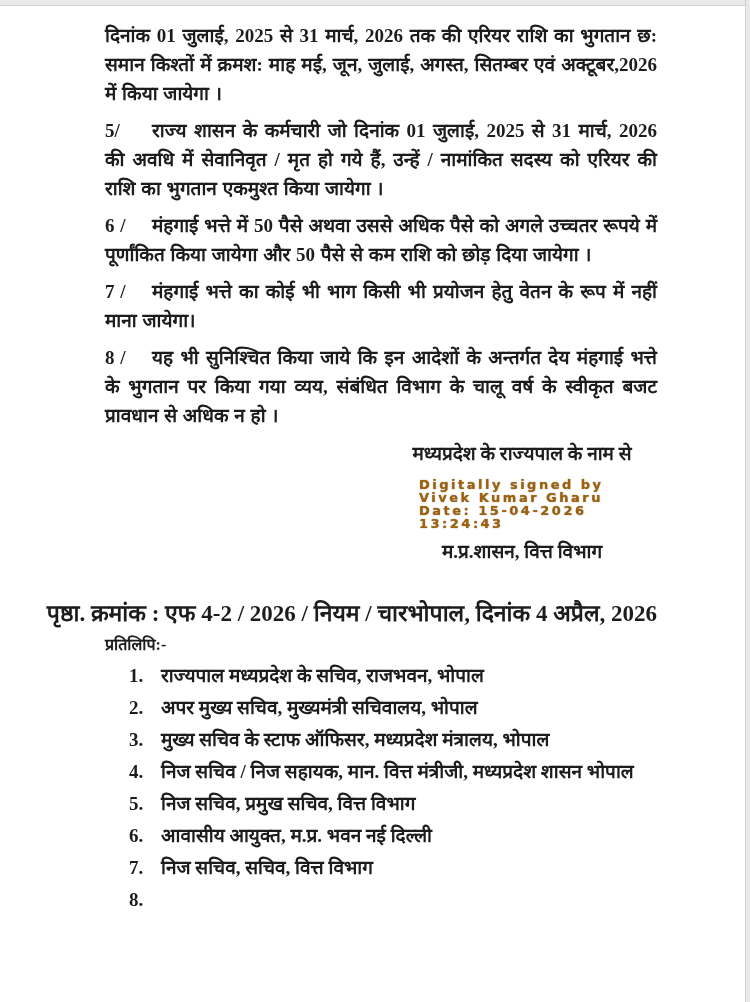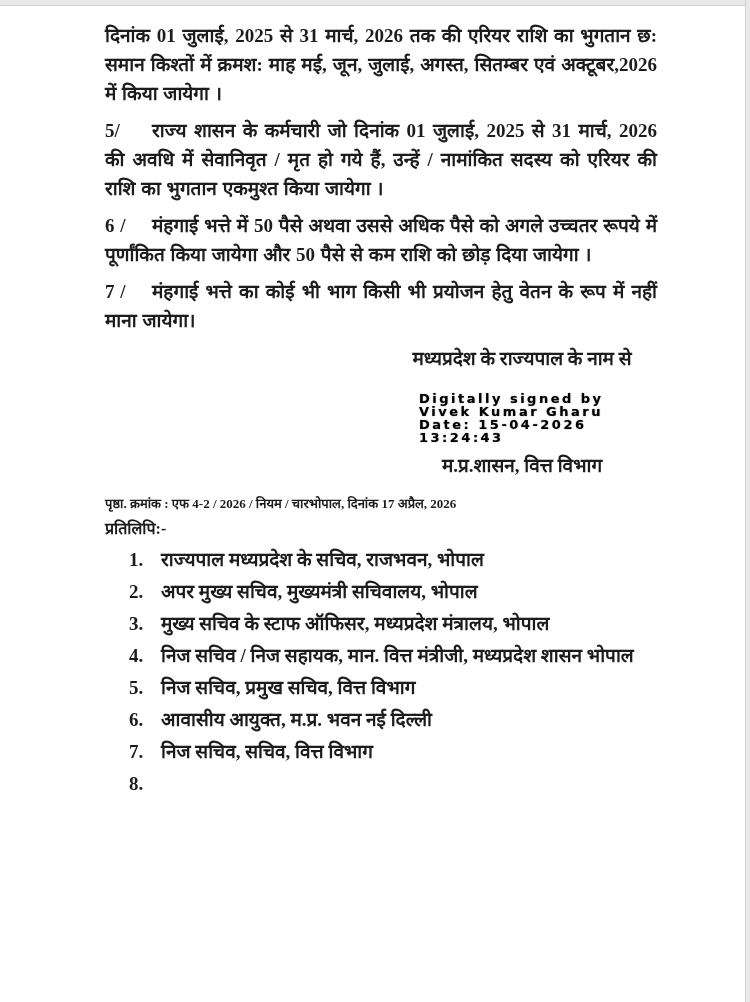--- a/index.html
+++ b/index.html
@@ -30,31 +30,31 @@
     text-align: justify; margin: 0 0 8px 0;
     word-spacing: 1px;
   }
   .pnum { display: inline-block; width: 47px; }
   .sig-block {
     width: 270px; margin: 10px 0 0 auto;
     text-align: center; font-weight: bold; font-size: 19px;
   }
   .sig-auth { line-height: 28px; }
   .digital-sig {
-    text-align: left; padding-left: 32px; margin: 19px 0 7px 0;
+    text-align: left; padding-left: 32px; margin: 10px 0 7px 0;
     font-family: "DejaVu Sans", sans-serif;
     font-size: 13px; line-height: 13px; letter-spacing: 2.5px;
-    font-weight: bold; color: #000000;
+    font-weight: bold; color: #a16207;
     text-shadow: 0 0 1.2px #6f6f6f;
     white-space: nowrap;
   }
   .signer-line { line-height: 30px; }
   .ref-line {
-    display: flex; justify-content: flex-start;
-    margin-top: 13px; font-size: 13px; font-weight: bold;
+    display: flex; justify-content: flex-end;
+    margin-top: 29px; font-size: 23px; font-weight: bold;
     white-space: nowrap;
   }
   .copy-label { font-size: 16px; font-weight: bold; margin-top: 5px; }
   .copy-list { margin: 10px 0 0 24px; list-style: none; }
   .copy-item {
     display: flex; font-size: 19px; font-weight: bold;
     line-height: 21px; margin-bottom: 11px;
   }
   .copy-num { width: 32px; flex: none; }
 </style>
@@ -68,35 +68,36 @@
   <div class="content">
 
     <p class="body-para"><span>दिनांक 01 जुलाई, 2025 से 31 मार्च, 2026 तक की एरियर राशि का भुगतान छ: समान किश्तों में क्रमश: माह मई, जून, जुलाई, अगस्त, सितम्बर एवं अक्टूबर,2026 में किया जायेगा ।</span></p>
 
     <p class="body-para"><span class="pnum">5/</span><span>राज्य शासन के कर्मचारी जो  दिनांक 01 जुलाई, 2025  से 31 मार्च, 2026 की अवधि में सेवानिवृत / मृत हो गये हैं, उन्हें / नामांकित सदस्य को एरियर की राशि का भुगतान एकमुश्त किया जायेगा ।</span></p>
 
     <p class="body-para"><span class="pnum">6 /</span><span>मंहगाई भत्ते में 50 पैसे अथवा उससे अधिक पैसे को अगले उच्चतर रूपये में पूर्णांकित किया जायेगा और 50 पैसे से कम राशि को छोड़ दिया जायेगा ।</span></p>
 
     <p class="body-para"><span class="pnum">7 /</span><span>मंहगाई भत्ते का कोई भी भाग किसी भी प्रयोजन हेतु वेतन के रूप में नहीं माना जायेगा।</span></p>
 
+    <p class="body-para"><span class="pnum">8 /</span><span>यह भी सुनिश्चित किया जाये कि इन आदेशों के अन्तर्गत देय मंहगाई भत्ते के भुगतान पर किया गया व्यय, संबंधित विभाग के चालू वर्ष के स्वीकृत बजट प्रावधान से अधिक न हो ।</span></p>
 
     <div class="sig-block">
       <div class="sig-auth">मध्यप्रदेश के राज्यपाल के नाम से</div>
       <div class="digital-sig">
         <div>Digitally signed by</div>
         <div>Vivek Kumar Gharu</div>
         <div>Date: 15-04-2026</div>
         <div>13:24:43</div>
       </div>
       <div class="signer-line">म.प्र.शासन, वित्त विभाग</div>
     </div>
 
     <div class="ref-line">
       <span>पृष्ठा. क्रमांक : एफ 4-2 / 2026 / नियम / चार</span>
-      <span>भोपाल, दिनांक 17 अप्रैल, 2026</span>
+      <span>भोपाल, दिनांक 4 अप्रैल, 2026</span>
     </div>
 
     <div class="copy-label">प्रतिलिपि:-</div>
 
     <ol class="copy-list">
       <li class="copy-item">
           <span class="copy-num">1.</span>
           <span>राज्यपाल मध्यप्रदेश के सचिव, राजभवन, भोपाल</span>
         </li>
       <li class="copy-item">

